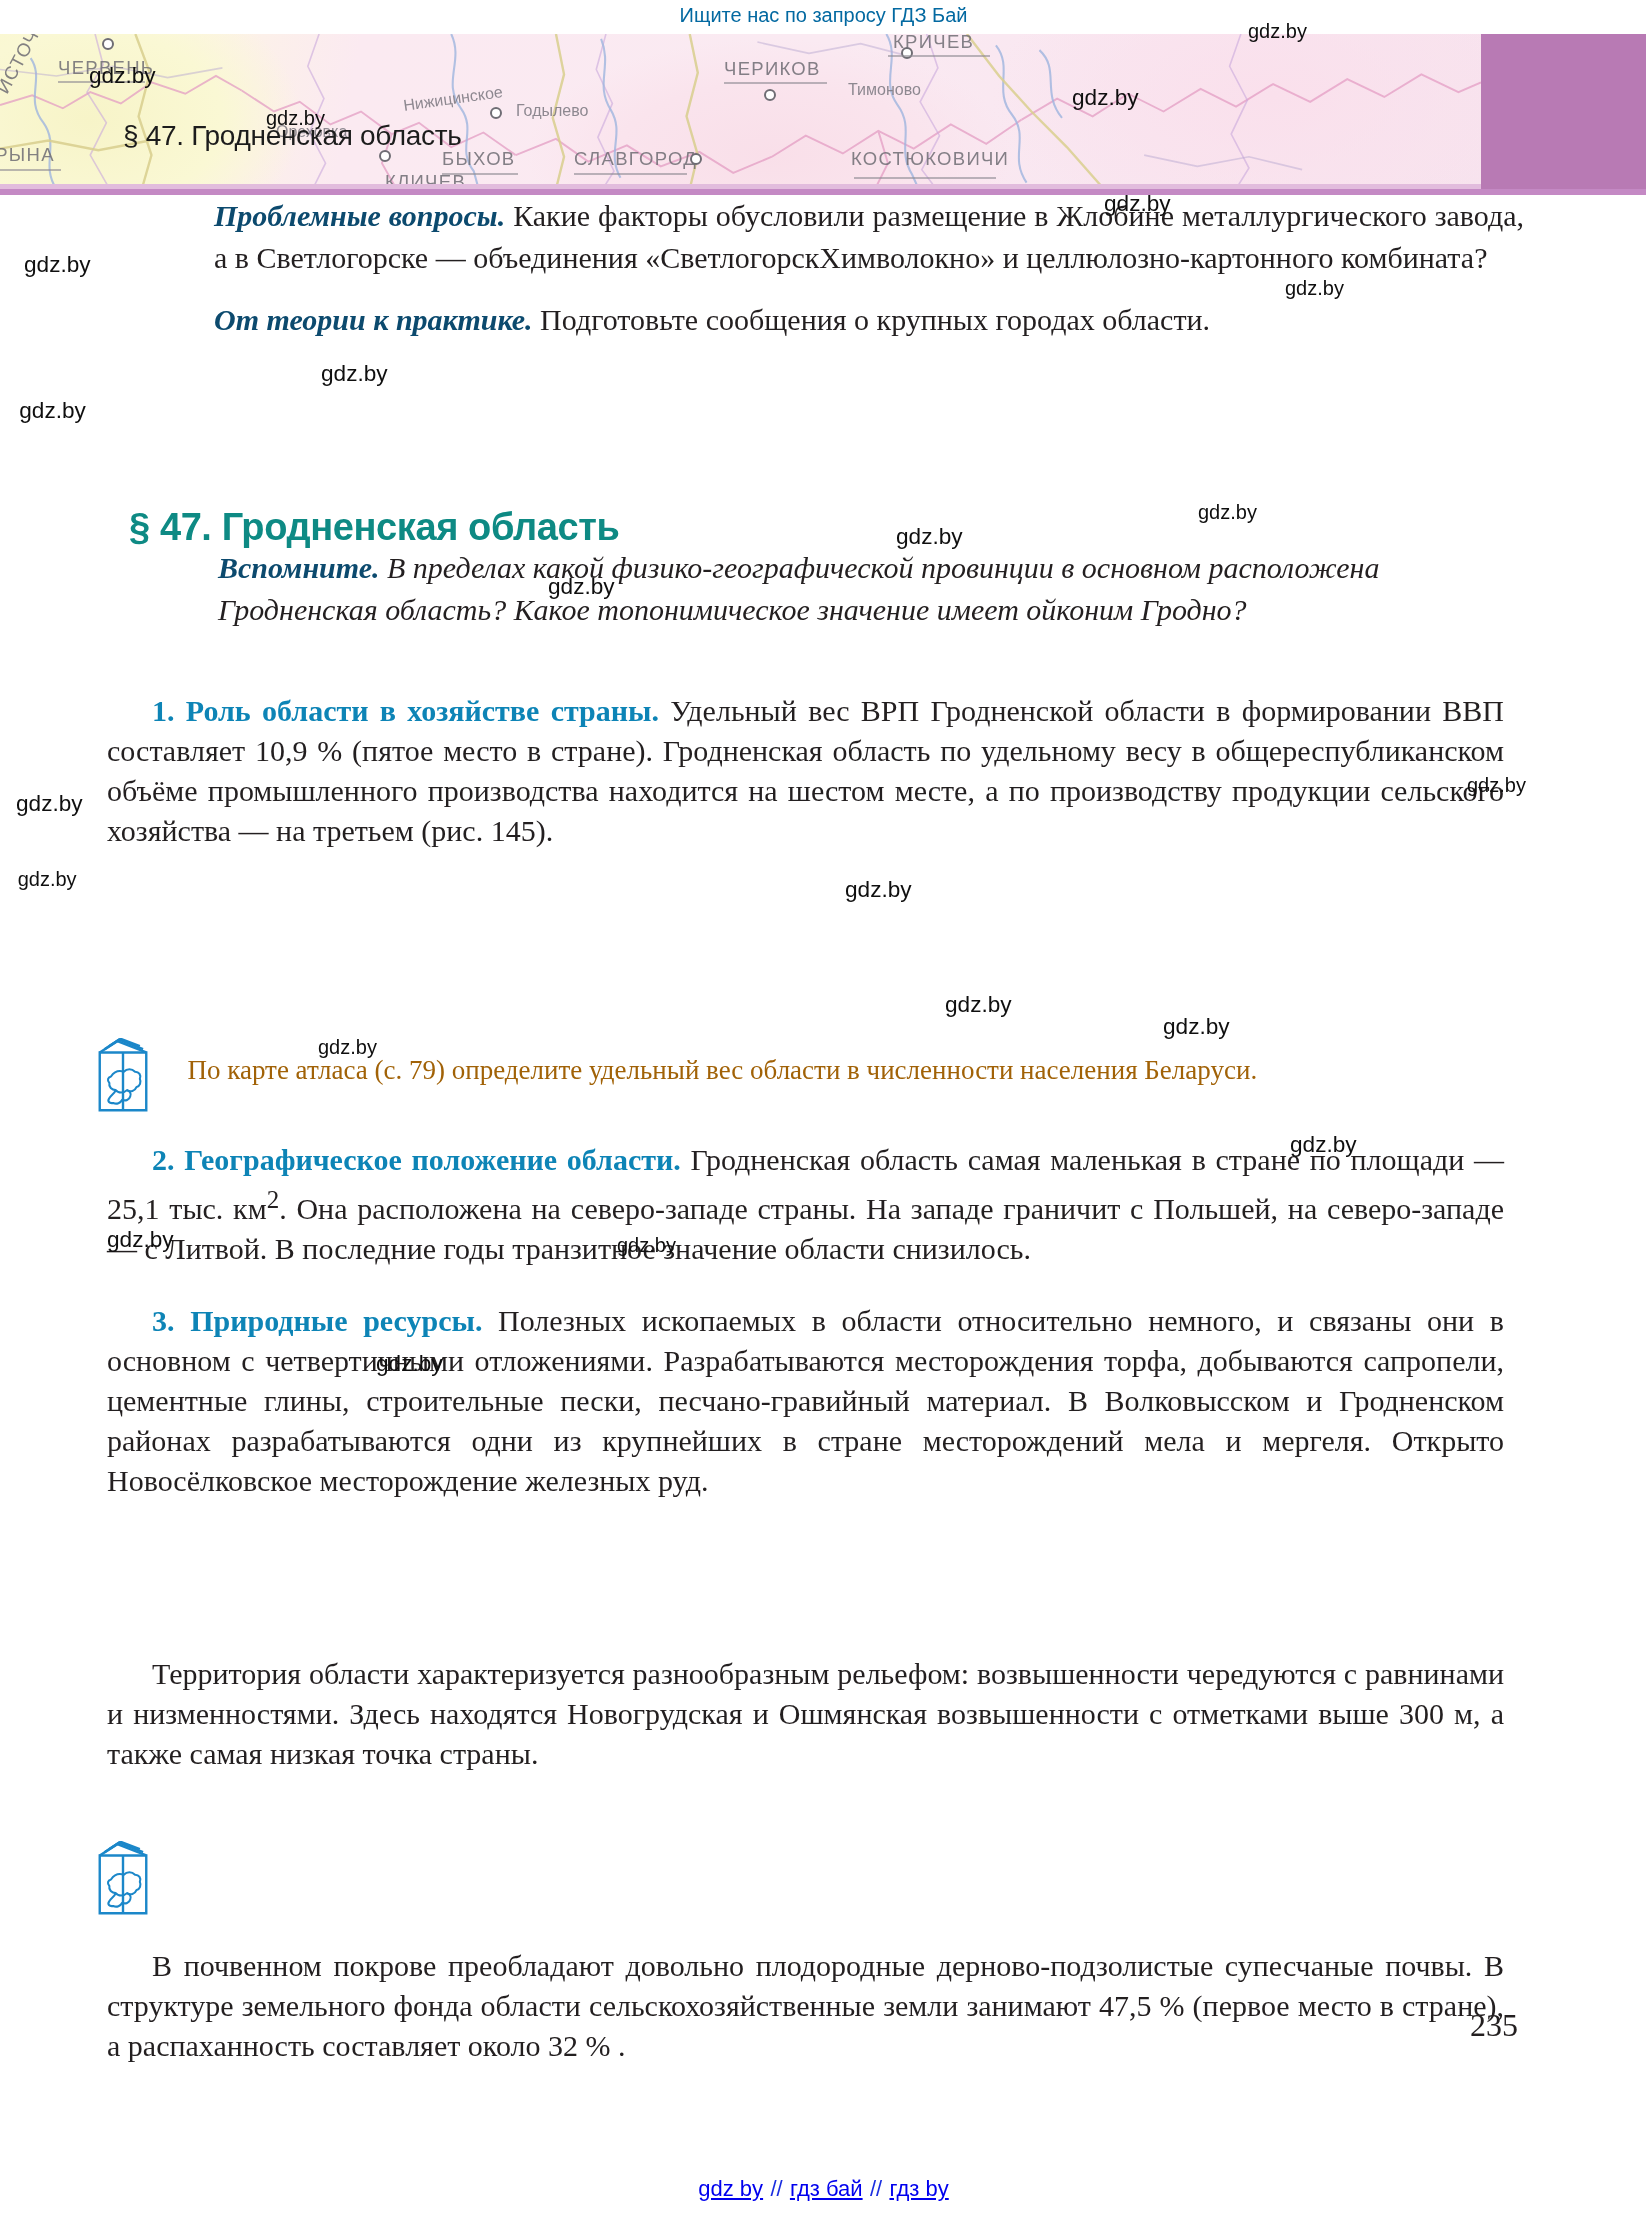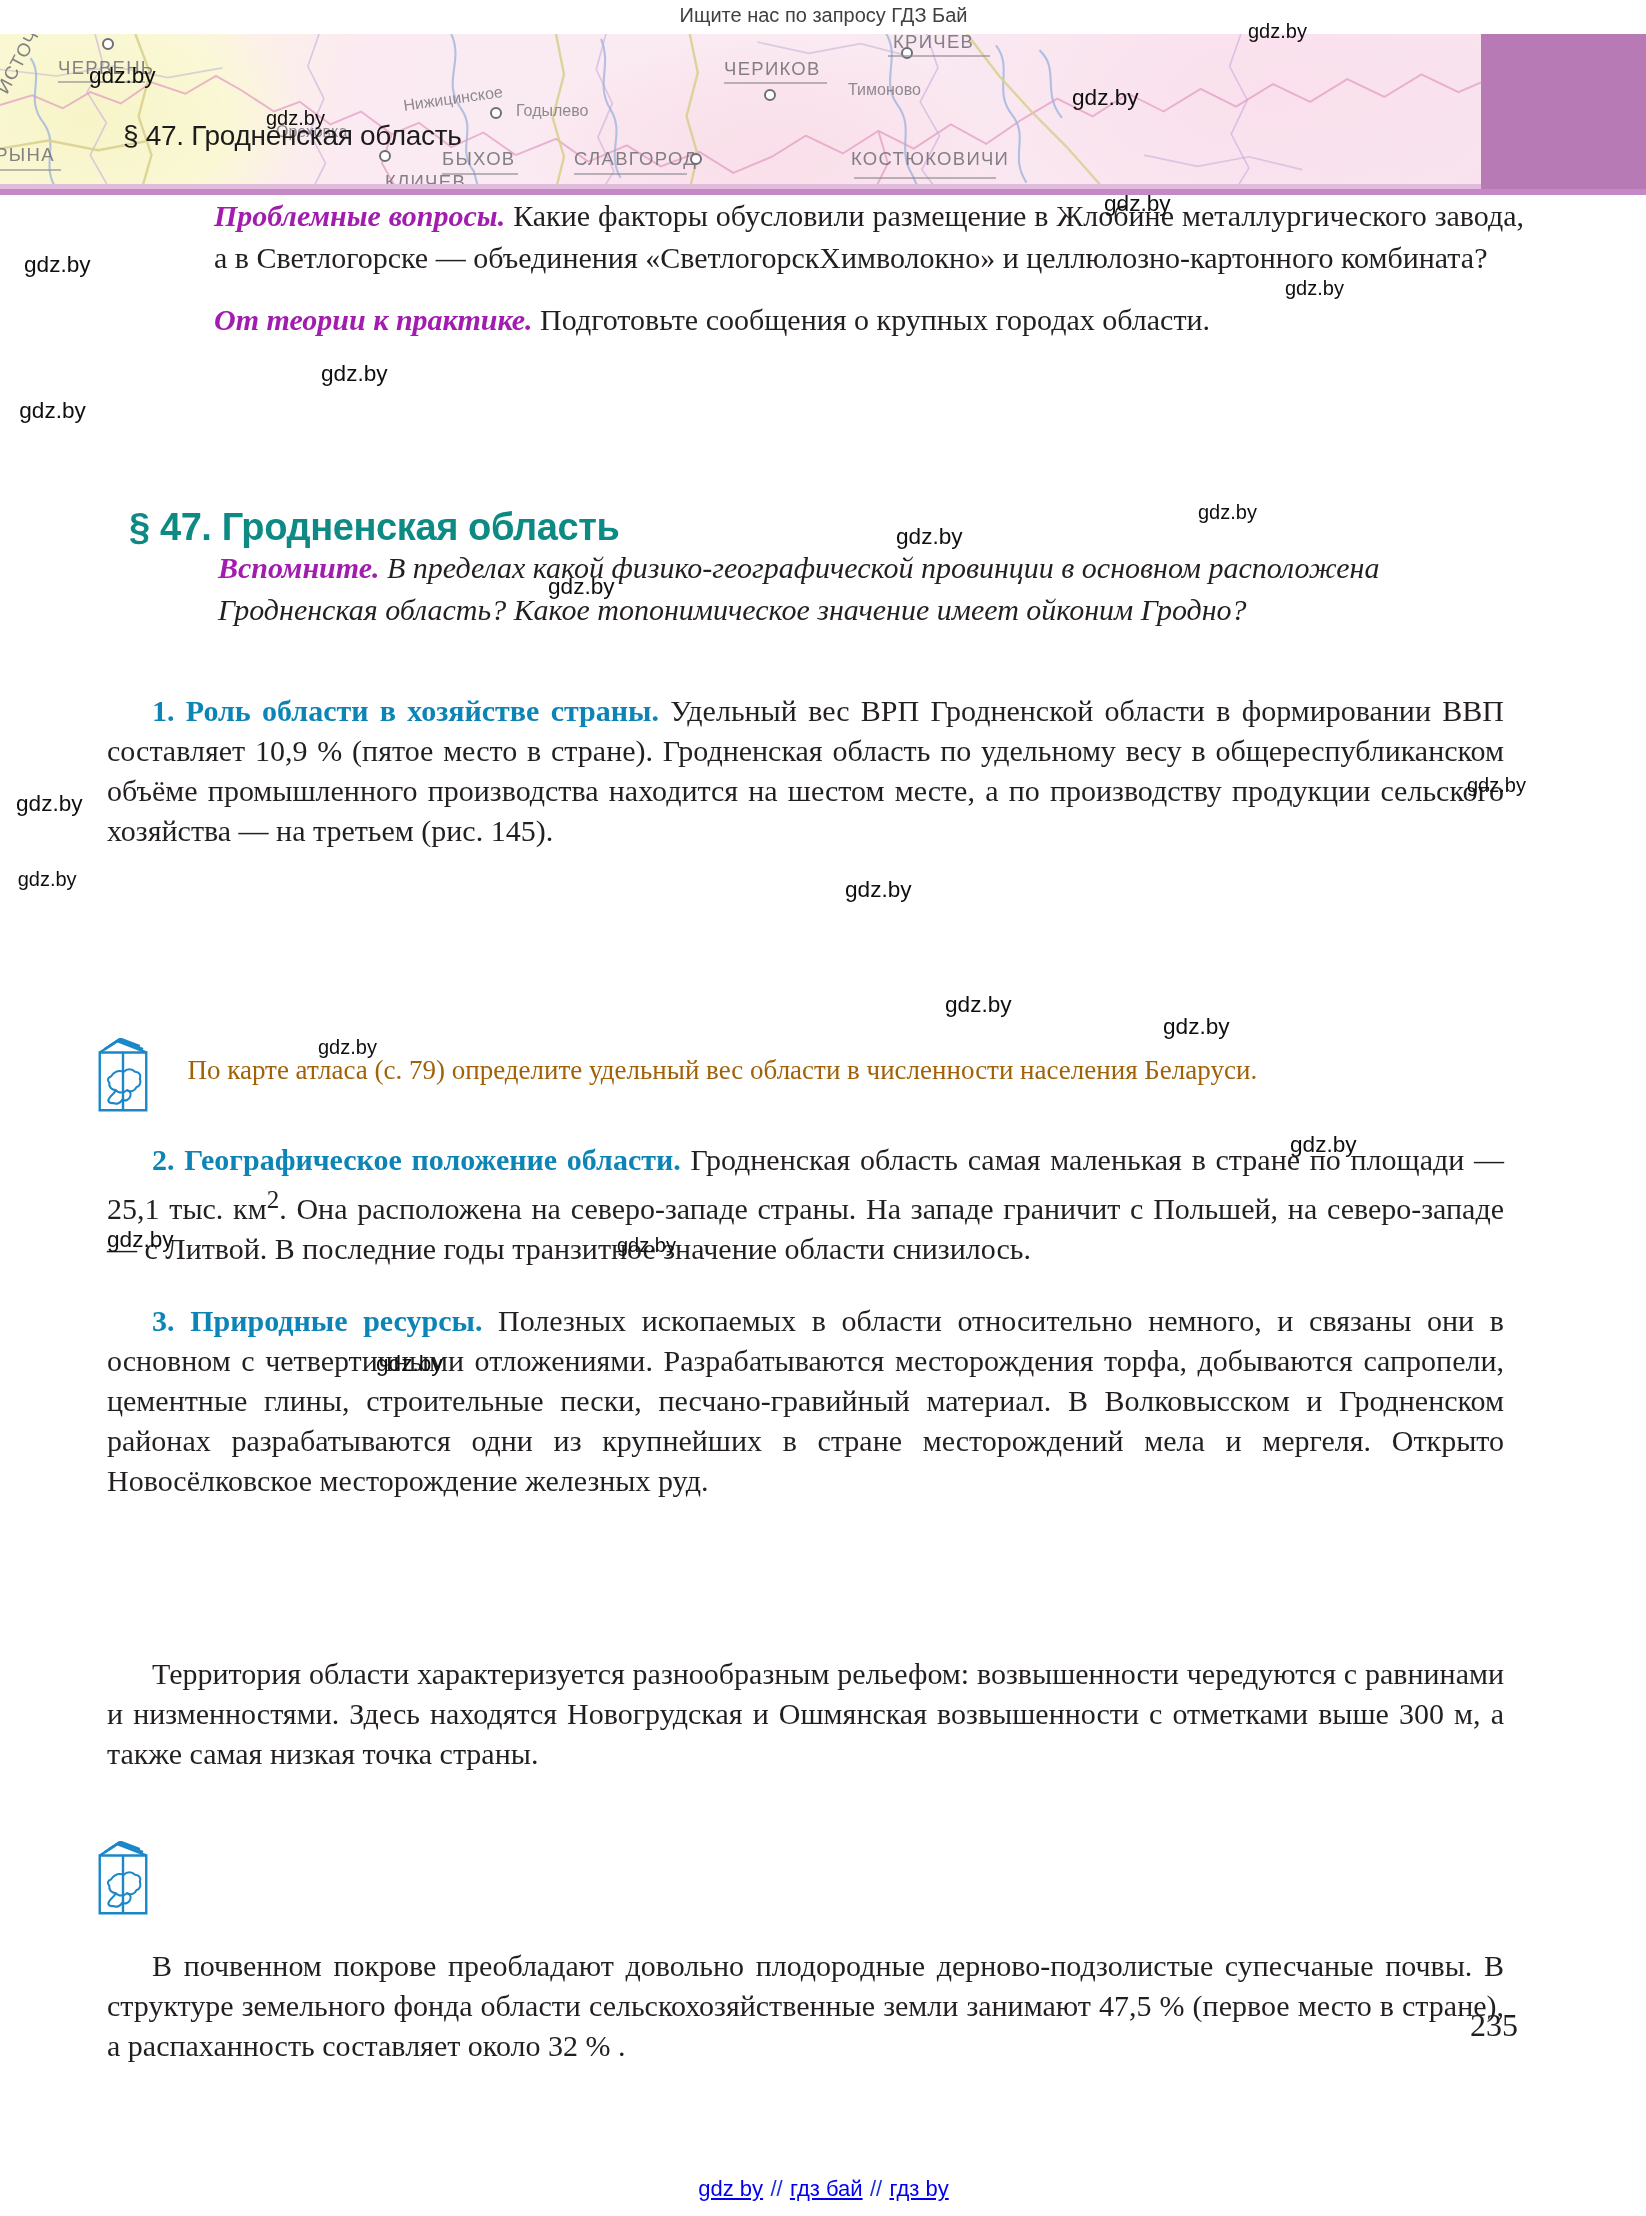--- a/index.html
+++ b/index.html
@@ -14,21 +14,21 @@
     overflow: hidden;
   }
 
   
   .promo-strip {
     position: absolute;
     top: 0; left: 0; width: 1647px; height: 31px;
     display: flex; align-items: center; justify-content: center;
   }
   .promo-strip .promo-text {
-    color: #404040;
+    color: #0369a1;
     font-family: "Liberation Sans", sans-serif;
     font-size: 20px;
     font-weight: 400;
     letter-spacing: 0px;
   }
 
   
   .page-header {
     position: absolute;
     top: 34px; left: 0; width: 1647px; height: 161px;
@@ -109,21 +109,21 @@
     font-family: "Liberation Serif", serif;
     font-size: 30px;
     line-height: 40px;
     color: #231f20;
     text-align: justify;
     text-align-last: left;
     -webkit-hyphens: none; hyphens: none;
   }
   .lead-in-bold-italic {
     font-weight: 700; font-style: italic;
-    color: #a21caf;
+    color: #0c4a6e;
   }
   .sec-num-bold {
     font-weight: 700;
     color: #0d84b6;
   }
   .italic-q {
     font-style: italic;
   }
 
   

